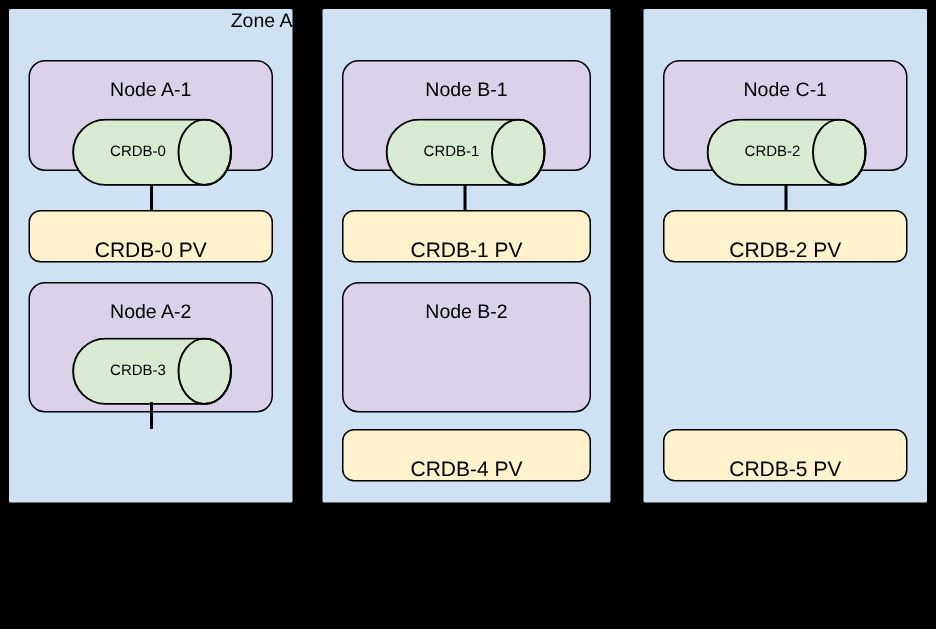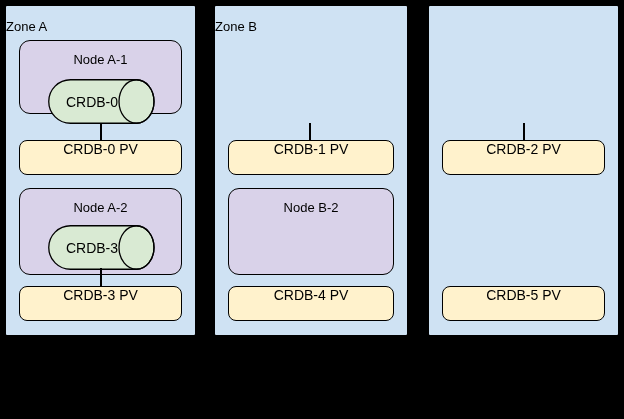--- a/index.html
+++ b/index.html
@@ -24,22 +24,22 @@
     background: var(--zone_fill, #cfe2f3);
     border: 2px solid var(--border, #000);
     border-radius: 3px;
     box-sizing: border-box;
   }
   .zone-a { left: 4px;   width: 193px; }
   .zone-b { left: 213px; width: 196px; }
   .zone-c { left: 427px; width: 193px; }
   .zone-title {
     position: absolute;
-    top: 13px; left: 0; right: 0;
-    text-align: left;
+    top: 0; left: 0; right: 0;
+    text-align: right;
     font-size: 13px;
     color: #000;
   }
   .node {
     position: absolute;
     left: 13px; right: 13px;
     background: var(--node_fill, #d9d2e9);
     border: 1px solid var(--border, #000);
     border-radius: 11px;
     box-sizing: border-box;
@@ -72,41 +72,41 @@
     stroke: var(--border, #000);
     stroke-width: 1.3;
   }
   .cyl-label {
     position: absolute;
     left: 0; top: 0;
     width: 88px; height: 45px;
     display: flex;
     align-items: center;
     justify-content: center;
-    font-size: 14px;
+    font-size: 10px;
     color: #000;
   }
   .connector {
     position: absolute;
     left: 94px;
     width: 2px;
     background: var(--border, #000);
   }
   .conn1 { top: 117px; height: 18px; }
   .conn2 { top: 262px; height: 18px; }
   .pv {
     position: absolute;
     left: 13px; right: 13px;
     height: 35px;
     background: var(--pv_fill, #fff2cc);
     border: 1px solid var(--border, #000);
     border-radius: 8px;
     box-sizing: border-box;
     display: flex;
-    align-items: flex-start;
+    align-items: flex-end;
     justify-content: center;
     font-size: 14px;
     color: #000;
   }
   .pv1 { top: 134px; }
   .pv2 { top: 280px; }
 </style>
 </head>
 <body>
 
@@ -134,43 +134,59 @@
       <div class="node-label">Node A-2</div>
       <div class="cylinder cyl2">
         <svg width="107" height="45" viewBox="0 0 107 45">
           <path class="cyl-body" d="M 22.5 0.75 L 88.5 0.75 A 17.5 21.75 0 0 1 88.5 44.25 L 22.5 44.25 A 21.75 21.75 0 0 1 22.5 0.75 Z"></path>
           <ellipse class="cyl-face" cx="88.5" cy="22.5" rx="17.5" ry="21.75"></ellipse>
         </svg>
         <span class="cyl-label">CRDB-3</span>
       </div>
     </div>
     <div class="connector conn2"></div>
-    <div class="pv pv2">
-      <span>CRDB-3 PV</span>
-    </div>
   </div>
 
   <div class="zone zone-b">
-    <div class="zone-title">Zone B</div>
 
+    <div class="node node1">
+      <div class="node-label">Node B-1</div>
+      <div class="cylinder cyl1">
+        <svg width="107" height="45" viewBox="0 0 107 45">
+          <path class="cyl-body" d="M 22.5 0.75 L 88.5 0.75 A 17.5 21.75 0 0 1 88.5 44.25 L 22.5 44.25 A 21.75 21.75 0 0 1 22.5 0.75 Z"></path>
+          <ellipse class="cyl-face" cx="88.5" cy="22.5" rx="17.5" ry="21.75"></ellipse>
+        </svg>
+        <span class="cyl-label">CRDB-1</span>
+      </div>
+    </div>
     <div class="connector conn1"></div>
     <div class="pv pv1">
       <span>CRDB-1 PV</span>
     </div>
 
     <div class="node node2">
       <div class="node-label">Node B-2</div>
     </div>
     <div class="pv pv2">
       <span>CRDB-4 PV</span>
     </div>
   </div>
 
   <div class="zone zone-c">
 
+    <div class="node node1">
+      <div class="node-label">Node C-1</div>
+      <div class="cylinder cyl1">
+        <svg width="107" height="45" viewBox="0 0 107 45">
+          <path class="cyl-body" d="M 22.5 0.75 L 88.5 0.75 A 17.5 21.75 0 0 1 88.5 44.25 L 22.5 44.25 A 21.75 21.75 0 0 1 22.5 0.75 Z"></path>
+          <ellipse class="cyl-face" cx="88.5" cy="22.5" rx="17.5" ry="21.75"></ellipse>
+        </svg>
+        <span class="cyl-label">CRDB-2</span>
+      </div>
+    </div>
     <div class="connector conn1"></div>
     <div class="pv pv1">
       <span>CRDB-2 PV</span>
     </div>
 
     <div class="pv pv2">
       <span>CRDB-5 PV</span>
     </div>
   </div>
 

